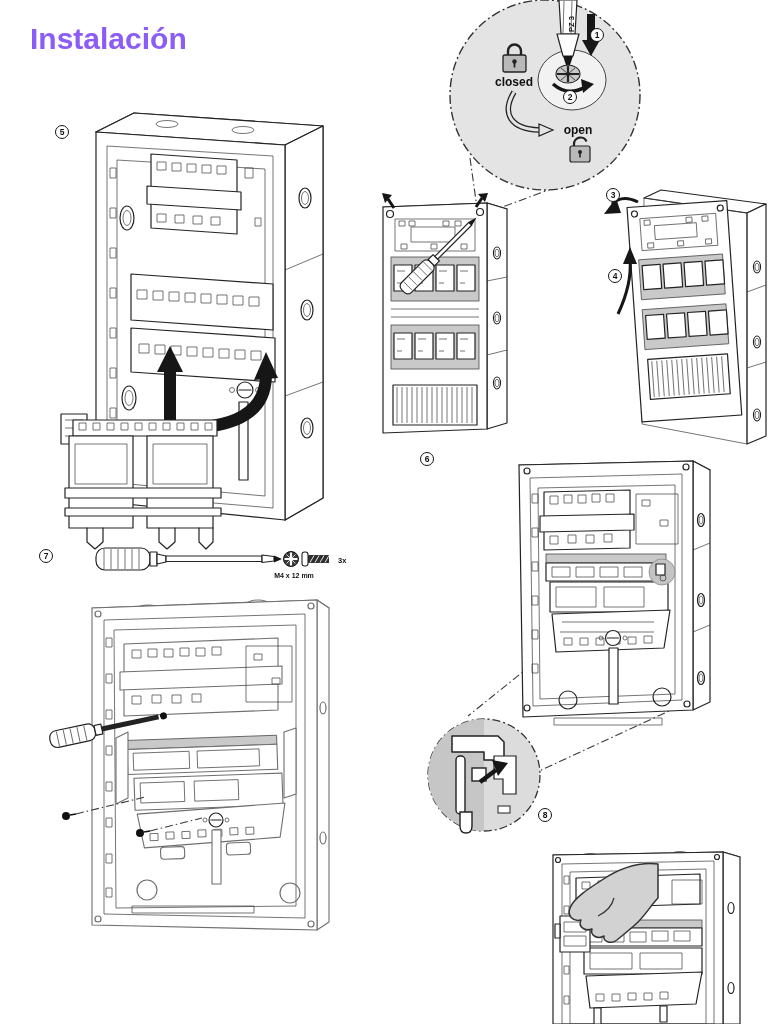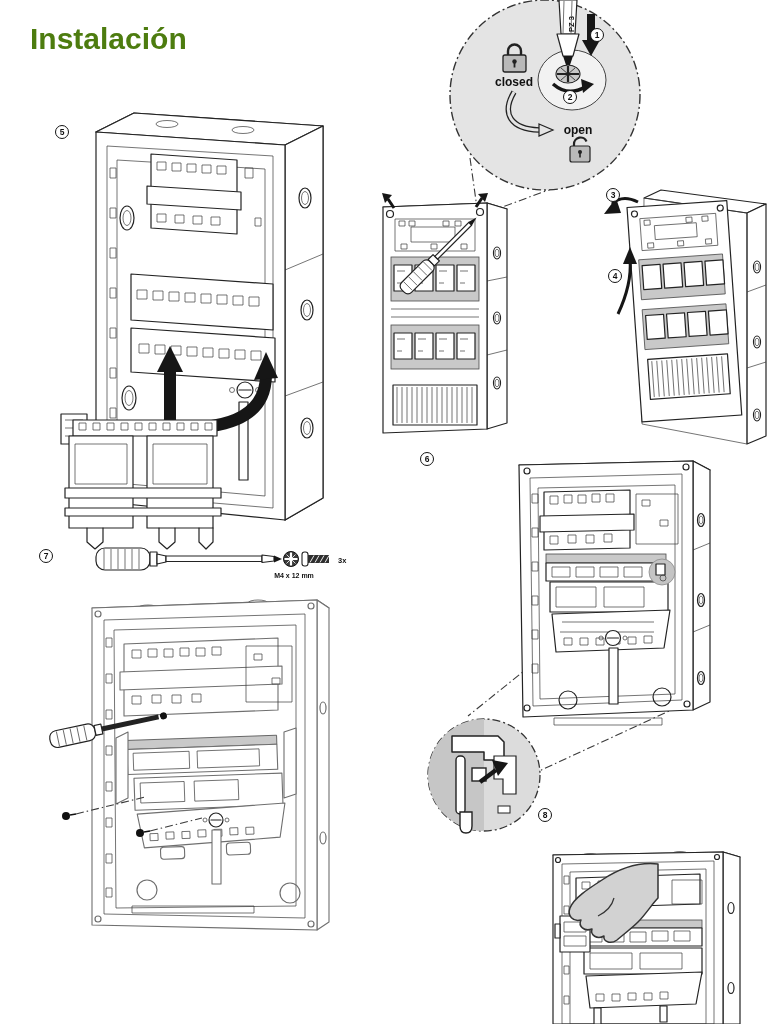--- a/index.html
+++ b/index.html
@@ -1,20 +1,20 @@
 <!DOCTYPE html>
 <html><head>
 <meta charset="utf-8">
 <style>
   html,body{margin:0;padding:0;}
   body{width:768px;height:1024px;background:#ffffff;position:relative;overflow:hidden;
        font-family:"Liberation Sans", sans-serif;}
   .abs{position:absolute;}
   h1.title{position:absolute;left:30px;top:22px;margin:0;font-size:30px;font-weight:bold;
-           color:#4d7c0f;letter-spacing:0px;}
+           color:#8b5cf6;letter-spacing:0px;}
   .badge{position:absolute;width:14px;height:14px;border:1.4px solid #151515;border-radius:50%;
          background:#fff;display:flex;align-items:center;justify-content:center;
          font-size:8.5px;font-weight:bold;color:#111;z-index:6;box-sizing:border-box;}
   svg{position:absolute;overflow:visible;}
   svg text{font-family:"Liberation Sans", sans-serif;fill:#111;}
   .k{stroke:#232323;fill:none;stroke-width:1.2;stroke-linejoin:round;stroke-linecap:round;}
   .kf{stroke:#232323;fill:#fff;stroke-width:1.2;stroke-linejoin:round;}
   .kt{stroke:#3a3a3a;fill:none;stroke-width:0.7;stroke-linejoin:round;}
   .gr{fill:#c9c9c9;stroke:#4a4a4a;stroke-width:0.8;}
   .blk{fill:#161616;stroke:none;}

